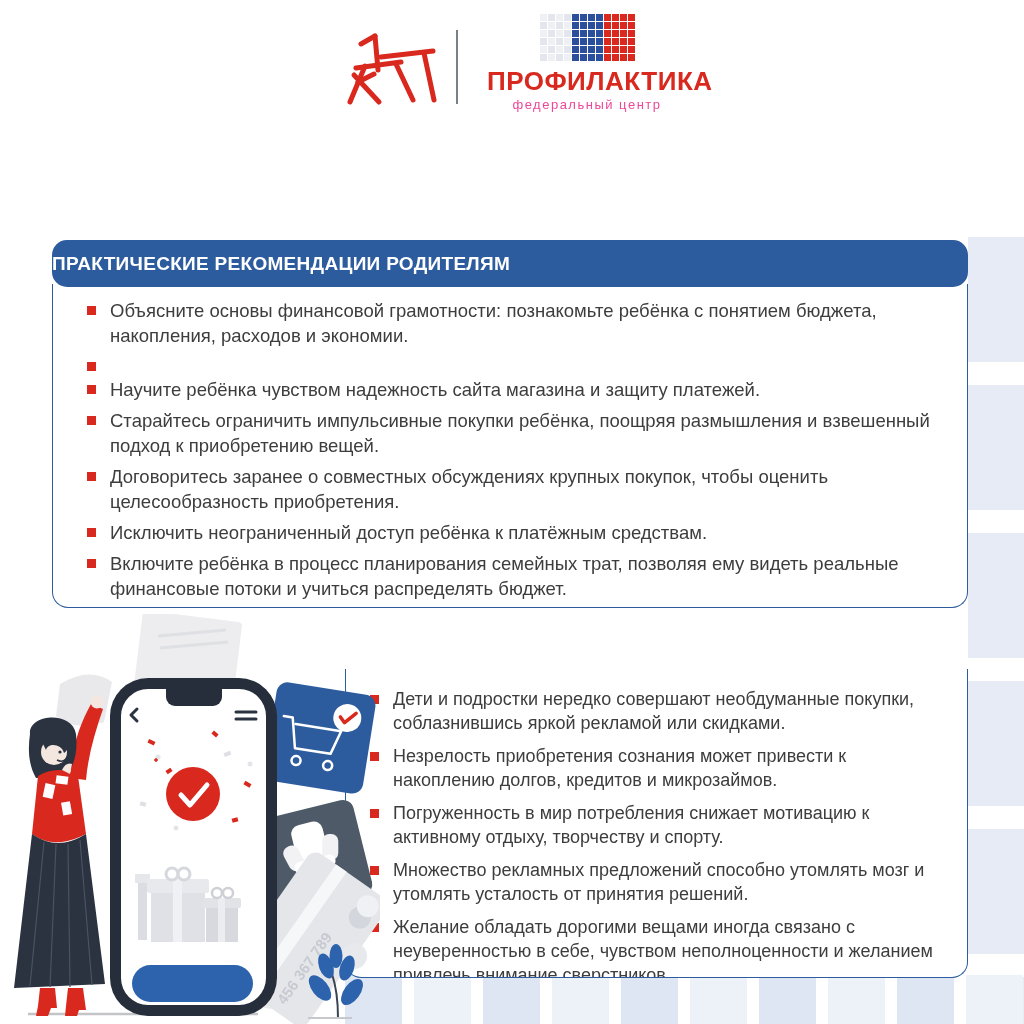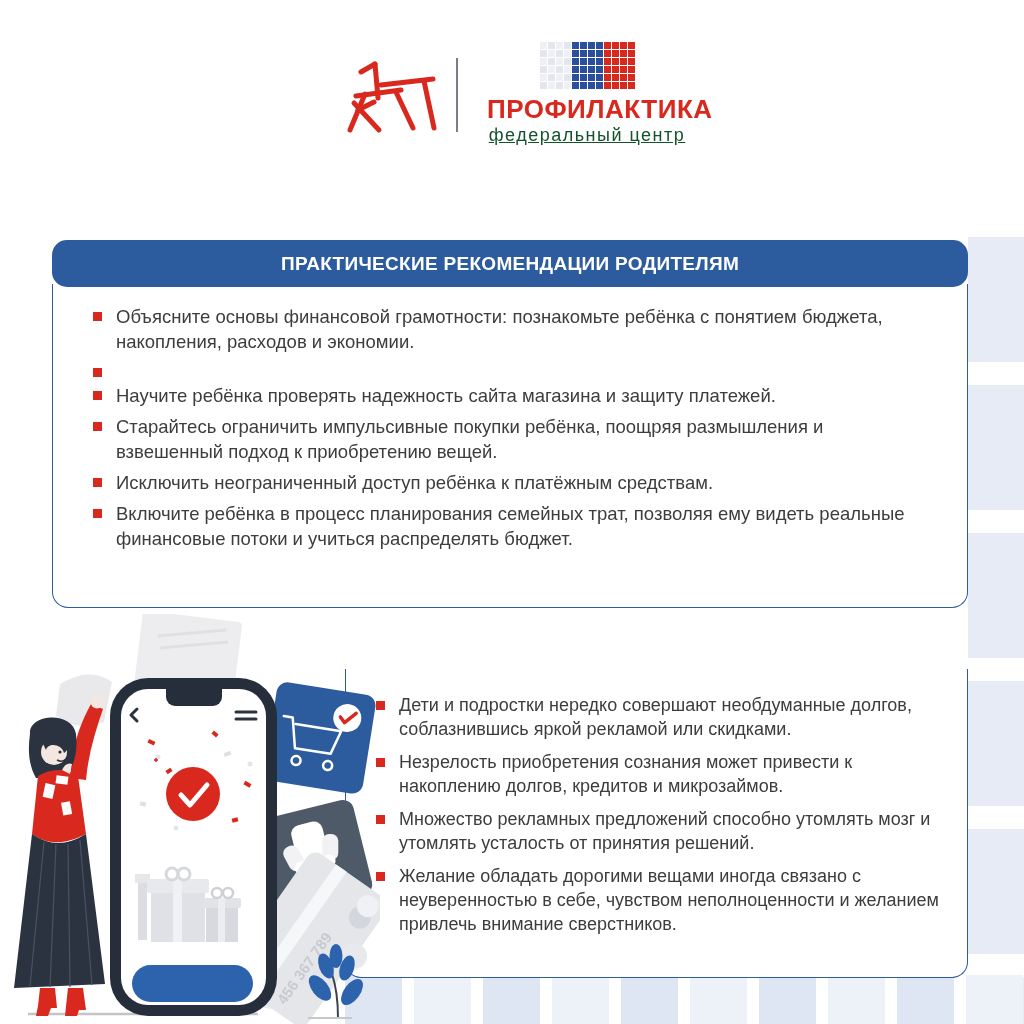--- a/index.html
+++ b/index.html
@@ -3,47 +3,47 @@
 <meta charset="utf-8">
 <style>
   html,body{margin:0;padding:0;background:#ffffff;}
   .page{position:relative;width:1024px;height:1024px;overflow:hidden;background:#ffffff;
         font-family:"Liberation Sans", sans-serif;}
 
   
   .pattern-block{position:absolute;z-index:0;}
 
   
-  .logo-header{position:absolute;top:0;left:0;width:1024px;height:125px;background:#fff;z-index:1;margin-top:28px;}
+  .logo-header{position:absolute;top:0;left:0;width:1024px;height:125px;background:#fff;z-index:1;}
   .chair-logo{position:absolute;left:337px;top:20px;}
   .logo-divider{position:absolute;left:456px;top:30px;width:2px;height:74px;background:#7a7f87;}
   .brand-block{position:absolute;left:487px;top:14px;width:200px;text-align:center;}
   .pixel-grid{display:grid;grid-template-columns:repeat(12,7px);grid-auto-rows:7px;gap:1px;
               width:95px;margin:0 auto 6px auto;}
   .pixel-grid span{display:block;width:7px;height:7px;}
   .brand-title{font-size:26px;font-weight:bold;color:#d9281e;letter-spacing:.5px;line-height:28px;}
-  .brand-sub{font-size:18px;color:#14532d;letter-spacing:1.5px;margin-top:2px;text-decoration:underline;}
+  .brand-sub{font-size:13px;color:#ec4899;letter-spacing:1.5px;margin-top:2px;}
 
   
   .banner{position:absolute;top:125px;left:0;width:1024px;height:87px;background:#d9281e;
           display:flex;align-items:center;justify-content:center;z-index:1;}
   .banner h1{margin:0;color:#ffffff;font-size:31px;font-weight:bold;letter-spacing:.6px;}
 
   
   .card{position:absolute;z-index:2;}
   .card-header{position:absolute;top:0;left:0;right:0;height:47px;background:#2d5c9e;
-               border-radius:15px;display:flex;align-items:center;justify-content:center;z-index:2;}
+               border-radius:15px;display:flex;align-items:center;justify-content:flex-start;z-index:2;}
   .card-header span{color:#fff;font-weight:bold;font-size:19px;letter-spacing:.3px;}
   .card-body{position:absolute;left:0;right:0;top:44px;bottom:0;background:#ffffff;
              border:1.5px solid #2d5c9e;border-top:none;border-radius:0 0 16px 16px;
              overflow:hidden;z-index:1;}
   .card1{top:240px;left:52px;width:916px;height:368px;}
   .card2{top:625px;left:345px;width:623px;height:353px;}
 
-  ul.bullet-list{list-style:none;margin:6px;padding:14px 26px 10px 34px;}
+  ul.bullet-list{list-style:none;margin:0;padding:14px 26px 10px 34px;}
   ul.bullet-list li{display:flex;align-items:flex-start;color:#3d3d3d;
                     font-size:18.5px;line-height:25px;margin-bottom:6px;}
   .card2 ul.bullet-list{padding:18px 20px 10px 24px;}
   .card2 ul.bullet-list li{font-size:18px;line-height:24px;margin-bottom:9px;}
   .bullet{flex:0 0 auto;width:9px;height:9px;background:#d9281e;margin:8px 14px 0 0;}
 
   
   .illustration{position:absolute;left:0;top:614px;z-index:5;pointer-events:none;}
 </style>
 </head>
@@ -155,48 +155,56 @@
       <ul class="bullet-list">
           <li>
             <span class="bullet"></span>
             <span>Объясните основы финансовой грамотности: познакомьте ребёнка с понятием бюджета, накопления, расходов и экономии.</span>
           </li>
           <li>
             <span class="bullet"></span>
           </li>
           <li>
             <span class="bullet"></span>
-            <span>Научите ребёнка проверять надежность сайта магазина и защиту платежей.</span>
+            <span>Научите ребёнка чувством надежность сайта магазина и защиту платежей.</span>
           </li>
           <li>
             <span class="bullet"></span>
             <span>Старайтесь ограничить импульсивные покупки ребёнка, поощряя размышления и взвешенный подход к приобретению вещей.</span>
+          </li>
+          <li>
+            <span class="bullet"></span>
+            <span>Договоритесь заранее о совместных обсуждениях крупных покупок, чтобы оценить целесообразность приобретения.</span>
           </li>
           <li>
             <span class="bullet"></span>
             <span>Исключить неограниченный доступ ребёнка к платёжным средствам.</span>
           </li>
           <li>
             <span class="bullet"></span>
             <span>Включите ребёнка в процесс планирования семейных трат, позволяя ему видеть реальные финансовые потоки и учиться распределять бюджет.</span>
           </li>
         </ul>
     </div>
   </section>
 
   <section class="card card2">
     <div class="card-body">
       <ul class="bullet-list">
           <li>
             <span class="bullet"></span>
-            <span>Дети и подростки нередко совершают необдуманные долгов, соблазнившись яркой рекламой или скидками.</span>
+            <span>Дети и подростки нередко совершают необдуманные покупки, соблазнившись яркой рекламой или скидками.</span>
           </li>
           <li>
             <span class="bullet"></span>
             <span>Незрелость приобретения сознания может привести к накоплению долгов, кредитов и микрозаймов.</span>
+          </li>
+          <li>
+            <span class="bullet"></span>
+            <span>Погруженность в мир потребления снижает мотивацию к активному отдыху, творчеству и спорту.</span>
           </li>
           <li>
             <span class="bullet"></span>
             <span>Множество рекламных предложений способно утомлять мозг и утомлять усталость от принятия решений.</span>
           </li>
           <li>
             <span class="bullet"></span>
             <span>Желание обладать дорогими вещами иногда связано с неуверенностью в себе, чувством неполноценности и желанием привлечь внимание сверстников.</span>
           </li>
         </ul>

